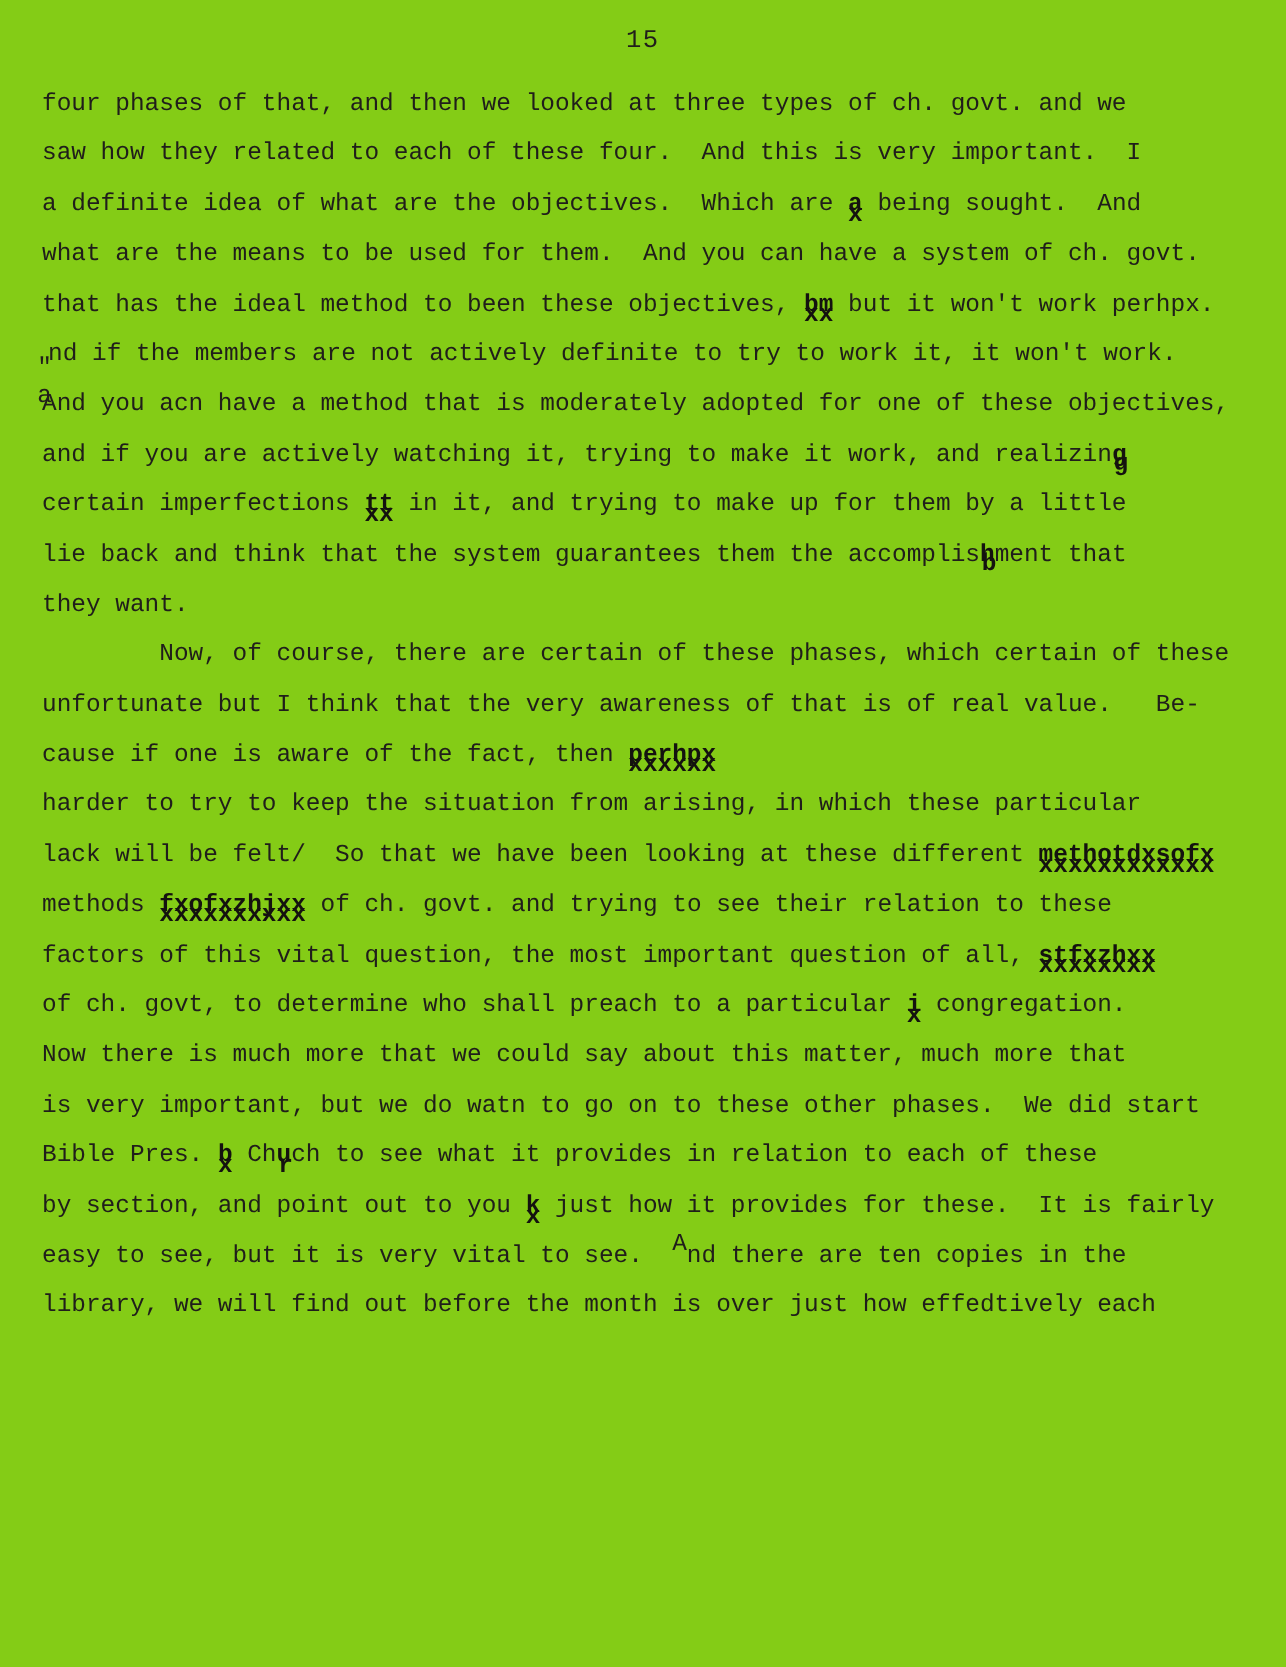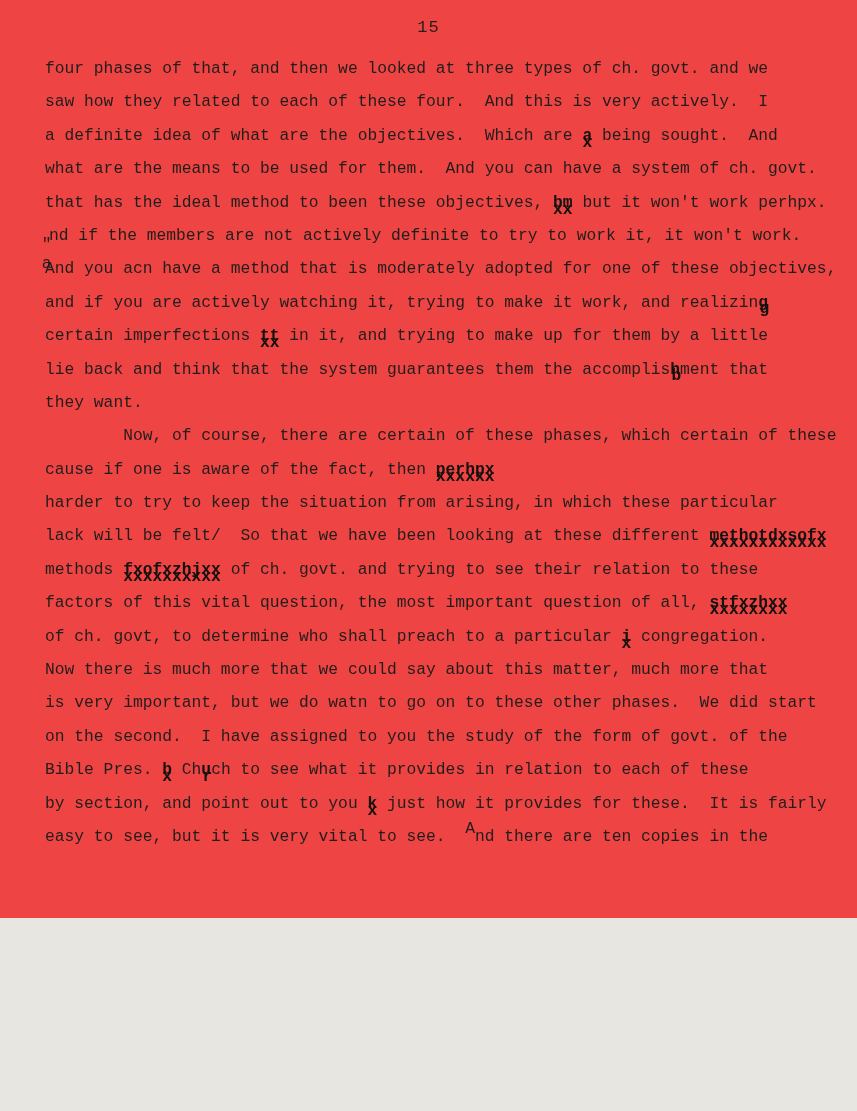--- a/index.html
+++ b/index.html
@@ -3,41 +3,41 @@
 <meta charset="utf-8">
 <style>
   html, body {
     margin: 0;
     padding: 0;
     background: #e8e6e1;
   }
   .page {
     position: relative;
     width: 857px;
-    height: 918px;
+    height: 1111px;
     margin: 0 auto;
-    background: #ef4444;
+    background: #84cc16;
     color: #201e1b;
     font-family: "Liberation Mono", "DejaVu Sans Mono", monospace;
     font-size: 16.3px;
     overflow: hidden;
   }
   .page-number {
     position: absolute;
     top: 18px;
     left: 0;
     width: 100%;
     text-align: center;
     font-size: 17px;
     letter-spacing: 1px;
   }
   .doc-body {
     position: absolute;
     top: 52px;
-    left: 45px;
+    left: 28px;
     right: 20px;
   }
   .line {
     white-space: pre;
     height: 33.4px;
     line-height: 33.4px;
   }
   
   .xover {
     position: relative;
@@ -85,37 +85,38 @@
     left: -0.2em;
   }
 </style>
 </head>
 <body>
 
 <div class="page">
   <div class="page-number">15</div>
   <div class="doc-body">
       <div class="line"><span>four phases of that, and then we looked at three types of ch. govt. and we</span></div>
-      <div class="line"><span>saw how they related to each of these four.  And this is very actively.  I</span></div>
+      <div class="line"><span>saw how they related to each of these four.  And this is very important.  I</span></div>
       <div class="line"><span>a definite idea of what are the objectives.  Which are </span><span class="xover">a<span class="over">x</span></span><span> being sought.  And</span></div>
       <div class="line"><span>what are the means to be used for them.  And you can have a system of ch. govt.</span></div>
       <div class="line"><span>that has the ideal method to been these objectives, </span><span class="xover">bm<span class="over">xx</span></span><span> but it won't work perhpx.</span></div>
       <div class="line"><span class="ins"><span class="above">"</span><span class="below">a</span></span><span>nd if the members are not actively definite to try to work it, it won't work.</span></div>
       <div class="line"><span>And you acn have a method that is moderately adopted for one of these objectives,</span></div>
       <div class="line"><span>and if you are actively watching it, trying to make it work, and realizin</span><span class="ot">g<span class="over">g</span></span></div>
       <div class="line"><span>certain imperfections </span><span class="xover">tt<span class="over">xx</span></span><span> in it, and trying to make up for them by a little</span></div>
       <div class="line"><span>lie back and think that the system guarantees them the accomplis</span><span class="ot">h<span class="over">b</span></span><span>ment that</span></div>
       <div class="line"><span>they want.</span></div>
       <div class="line"><span>        Now, of course, there are certain of these phases, which certain of these</span></div>
+      <div class="line"><span>unfortunate but I think that the very awareness of that is of real value.   Be-</span></div>
       <div class="line"><span>cause if one is aware of the fact, then </span><span class="xover">perhpx<span class="over">xxxxxx</span></span></div>
       <div class="line"><span>harder to try to keep the situation from arising, in which these particular</span></div>
       <div class="line"><span>lack will be felt/  So that we have been looking at these different </span><span class="xover">methotdxsofx<span class="over">xxxxxxxxxxxx</span></span></div>
       <div class="line"><span>methods </span><span class="xover">fxofxzhjxx<span class="over">xxxxxxxxxx</span></span><span> of ch. govt. and trying to see their relation to these</span></div>
       <div class="line"><span>factors of this vital question, the most important question of all, </span><span class="xover">stfxzhxx<span class="over">xxxxxxxx</span></span></div>
       <div class="line"><span>of ch. govt, to determine who shall preach to a particular </span><span class="xover">i<span class="over">x</span></span><span> congregation.</span></div>
       <div class="line"><span>Now there is much more that we could say about this matter, much more that</span></div>
       <div class="line"><span>is very important, but we do watn to go on to these other phases.  We did start</span></div>
-      <div class="line"><span>on the second.  I have assigned to you the study of the form of govt. of the</span></div>
       <div class="line"><span>Bible Pres. </span><span class="xover">b<span class="over">x</span></span><span> Ch</span><span class="ot">u<span class="over">r</span></span><span>ch to see what it provides in relation to each of these</span></div>
       <div class="line"><span>by section, and point out to you </span><span class="xover">k<span class="over">x</span></span><span> just how it provides for these.  It is fairly</span></div>
       <div class="line"><span>easy to see, but it is very vital to see.  </span><span class="sup">A</span><span>nd there are ten copies in the</span></div>
+      <div class="line"><span>library, we will find out before the month is over just how effedtively each</span></div>
     </div>
 </div>
 
 </body></html>

